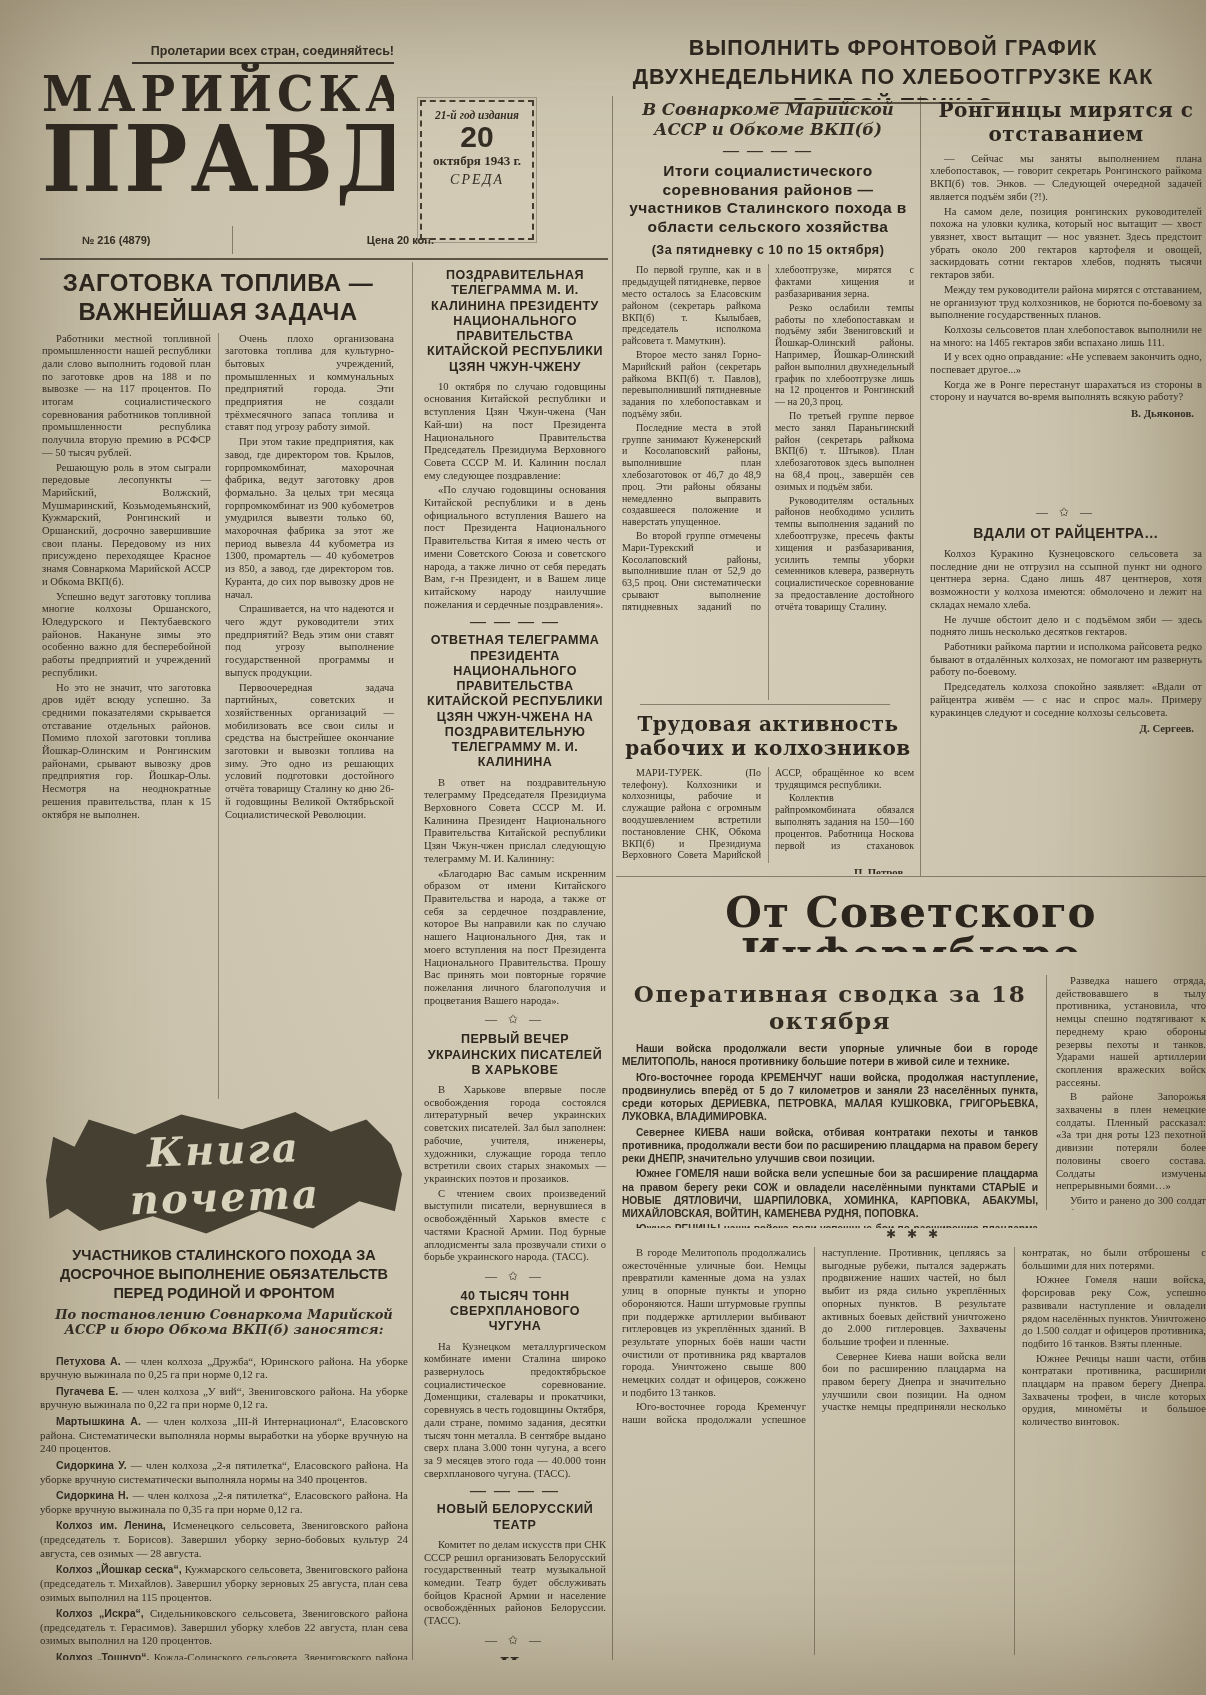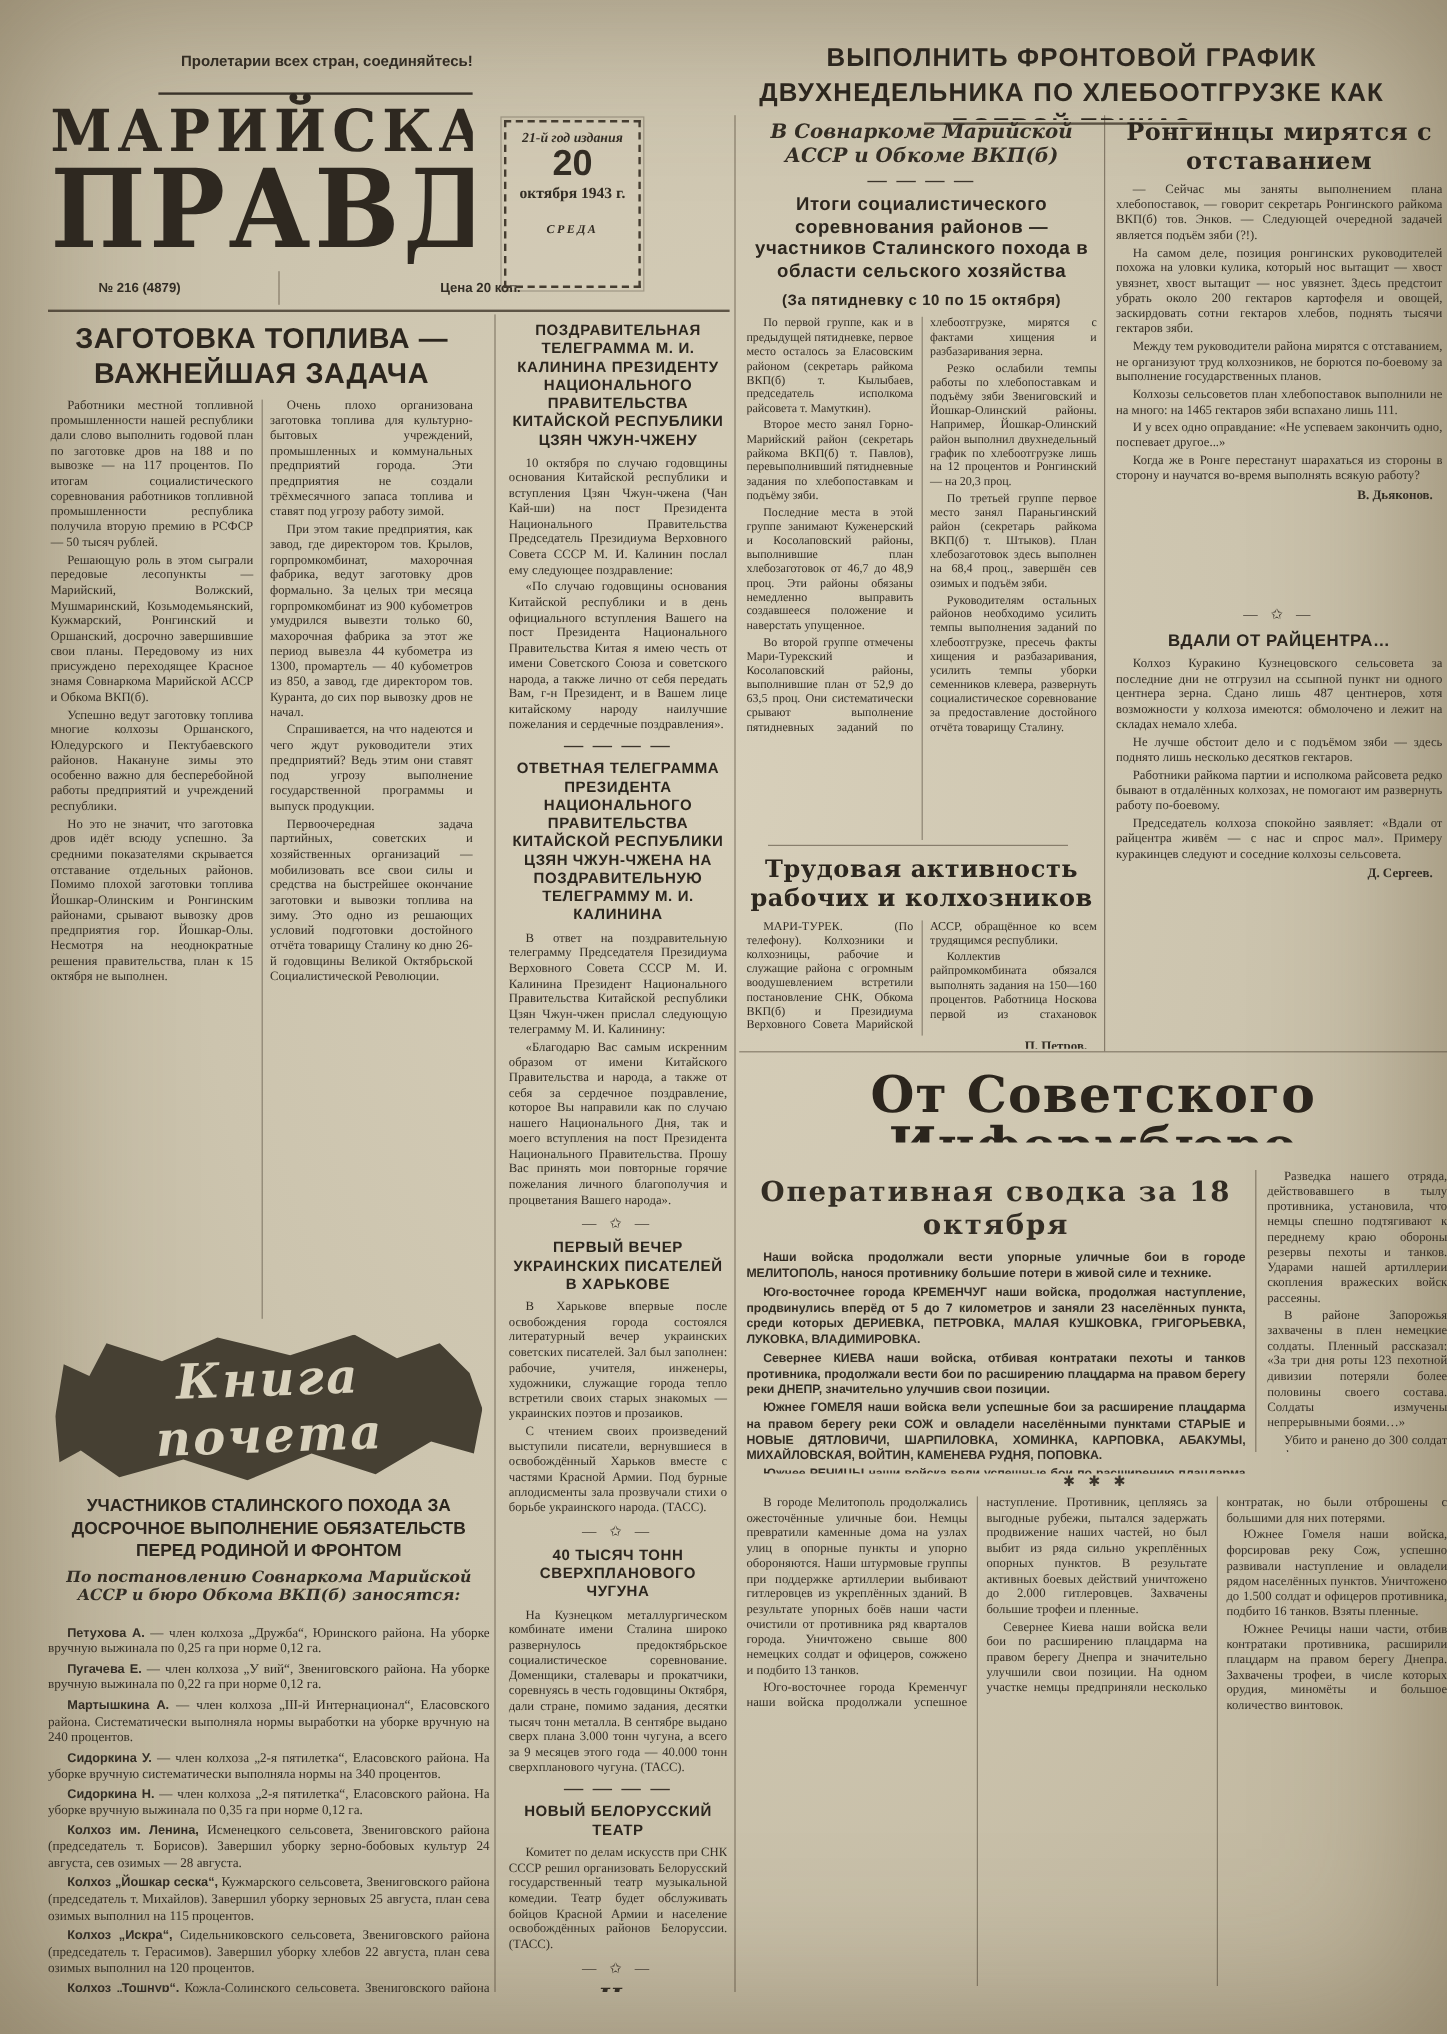--- a/index.html
+++ b/index.html
@@ -8,35 +8,35 @@
     background:radial-gradient(ellipse at 50% 38%, #d7cfba 0%, #ccc4ae 52%, #bcb299 100%);
     box-shadow:inset 0 0 140px rgba(92,76,48,.5);
     font-family:"Liberation Serif", serif;}
   .blk{position:absolute;overflow:hidden;}
   .vr{position:absolute;width:1px;background:rgba(72,62,48,.55);}
   .hr{position:absolute;height:2px;background:rgba(55,46,34,.75);}
   .hr.thin{height:1px;background:rgba(72,62,48,.55);}
 
   
   .slogan{font-family:"Liberation Sans",sans-serif;font-weight:bold;font-size:12.5px;
-    text-align:right;border-bottom:2px solid #3a332a;padding-bottom:19px;margin:0 0 6px 90px;}
+    text-align:right;border-bottom:2px solid #3a332a;padding-bottom:4px;margin:0 0 6px 90px;}
   .mast-t1{font-family:"DejaVu Serif",serif;font-weight:bold;font-size:46px;letter-spacing:5px;
     line-height:1;margin:2px 0 0;color:#2e2820;transform:scaleY(1.05);transform-origin:left top;}
   .mast-t2{font-family:"DejaVu Serif",serif;font-weight:bold;font-size:84px;letter-spacing:3px;
     line-height:.95;margin:0;color:#2e2820;transform:scaleY(1.08);transform-origin:left top;}
   .organ{font-family:"Liberation Sans",sans-serif;font-weight:bold;font-size:10px;line-height:1.25;
     text-align:center;margin-top:14px;letter-spacing:.4px;}
   .mastrow{display:flex;align-items:center;justify-content:space-between;
     font-family:"Liberation Sans",sans-serif;font-weight:bold;font-size:11px;margin-top:10px;padding:0 40px;}
   .datebox{border:2px dashed #443c30;outline:1px solid rgba(68,60,48,.35);outline-offset:2px;
     text-align:center;padding:7px 4px;background:rgba(215,207,186,.35);}
   .datebox .ed{font-style:italic;font-weight:bold;font-size:11.5px;}
   .datebox .day{font-family:"Liberation Sans",sans-serif;font-weight:bold;font-size:30px;line-height:1.05;}
   .datebox .mon{font-weight:bold;font-size:13px;}
-  .datebox .wk{font-style:italic;font-weight:bold;font-size:10px;letter-spacing:2px;margin-top:17px;}
+  .datebox .wk{font-style:italic;font-weight:normal;font-size:14px;letter-spacing:2px;margin-top:3px;}
 
   .bannerline{font-family:"Liberation Sans",sans-serif;font-weight:bold;font-size:21.5px;line-height:1.35;
     text-align:center;letter-spacing:1px;color:#2c261e;}
 
   
   .kicker{font-family:"DejaVu Serif",serif;font-style:italic;font-weight:bold;font-size:16.5px;
     text-align:center;line-height:1.2;}
   .dashsep{text-align:center;font-weight:bold;letter-spacing:2px;margin:2px 0;color:#3a332a;}
   .h-big{font-family:"Liberation Sans",sans-serif;font-weight:bold;text-align:center;line-height:1.22;
     letter-spacing:.5px;color:#2c261e;margin:0 0 6px;}

